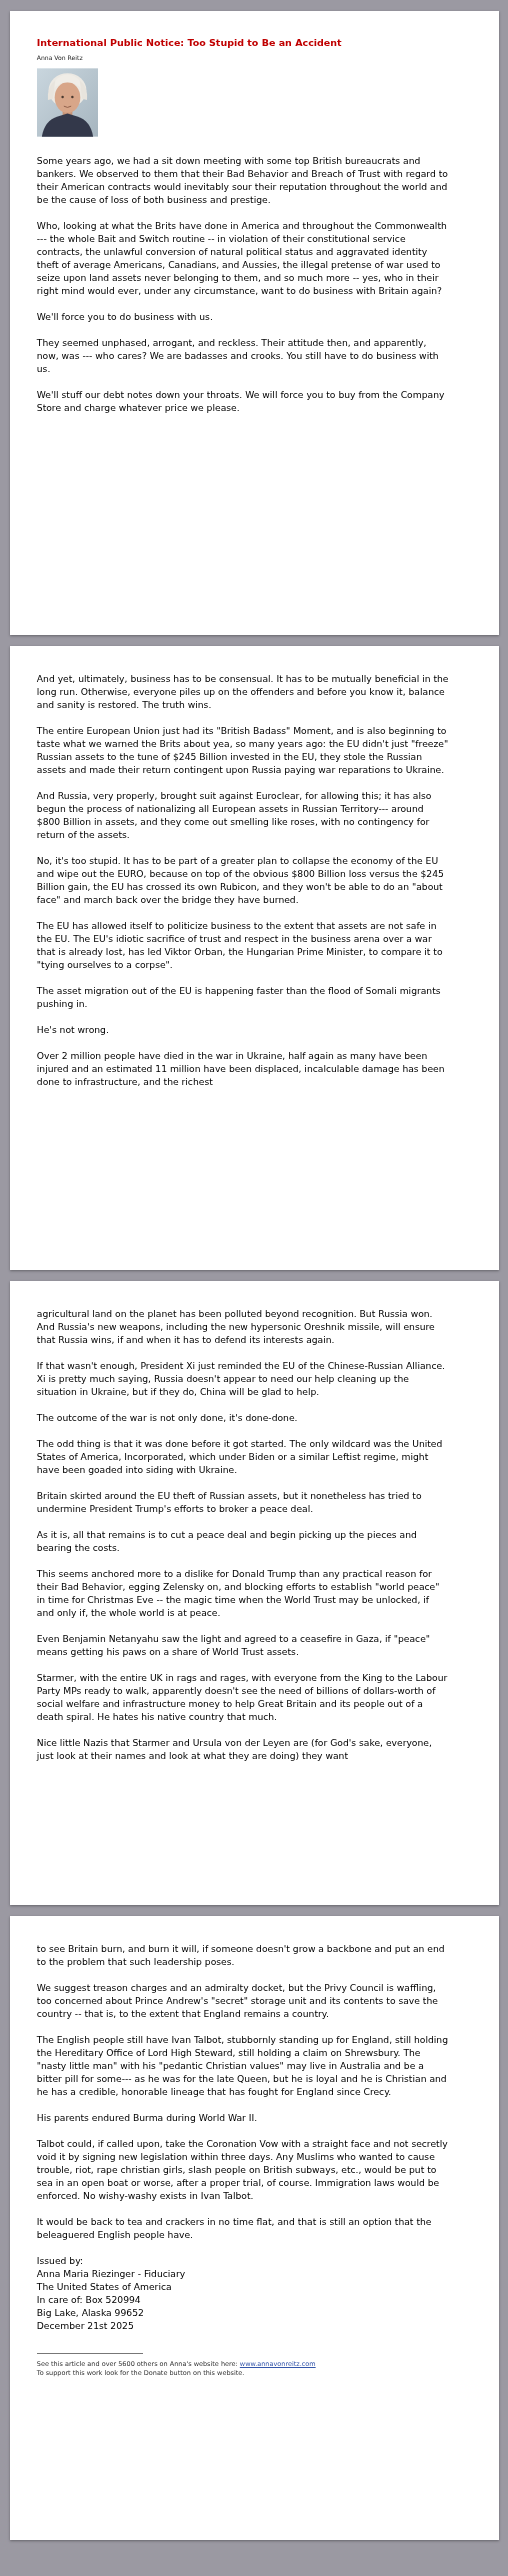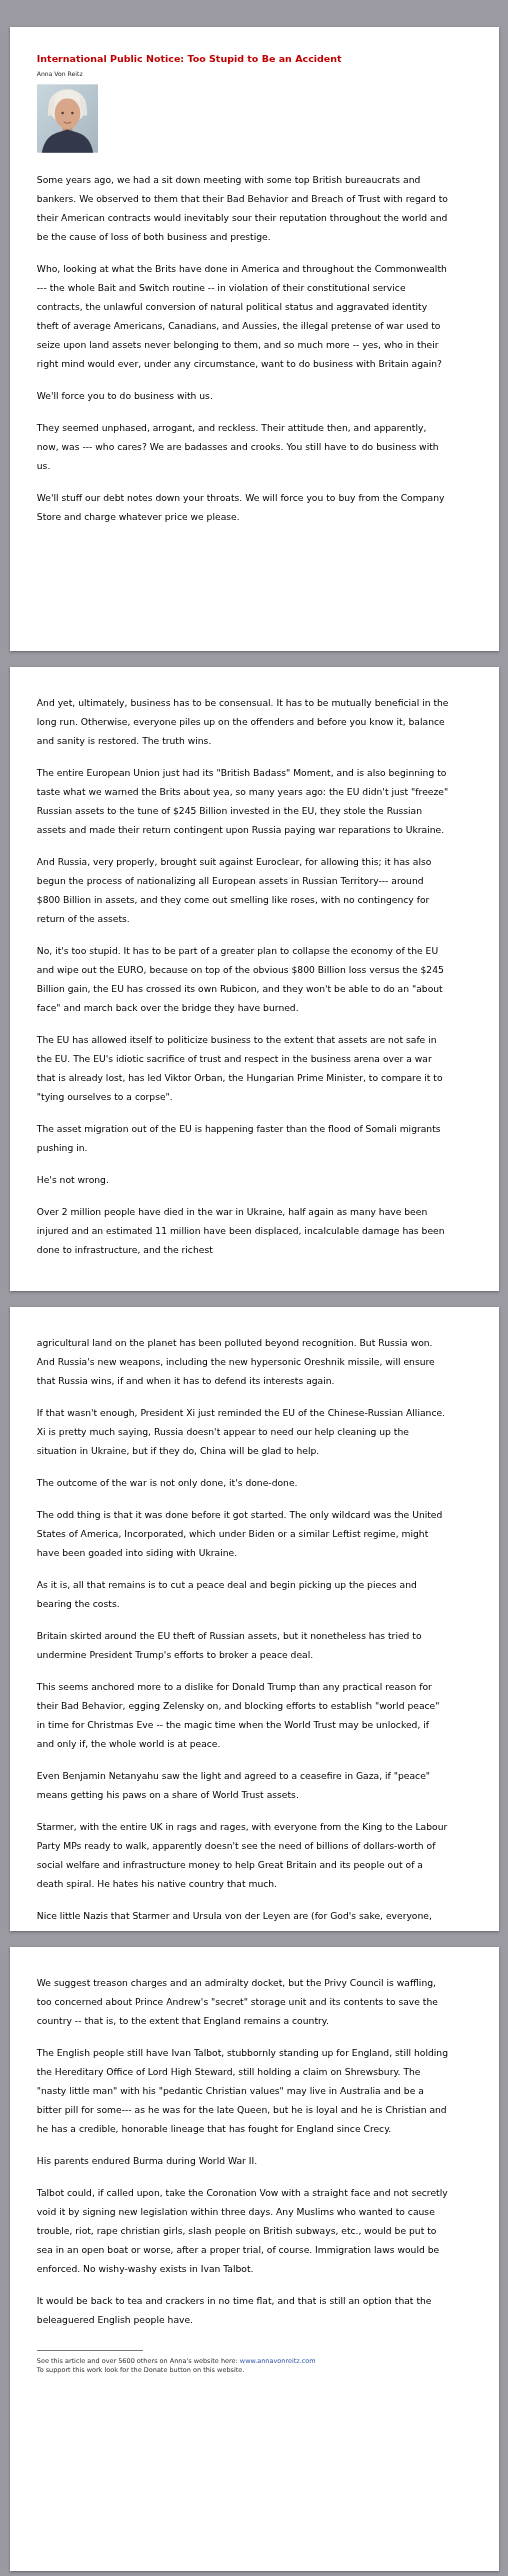--- a/index.html
+++ b/index.html
@@ -13,21 +13,21 @@
     box-sizing: border-box;
     padding: 11px 9.8px 17px 9.8px;
     background: #9b99a2;
   }
   .page {
     background: #ffffff;
     width: 489px;
     height: 624px;
     box-sizing: border-box;
     padding: 26px 50px 24.6px 27px;
-    margin: 16px 0 11px 0;
+    margin: 0 0 11px 0;
     box-shadow: 0 0.6px 2.5px rgba(0,0,0,0.35);
     overflow: hidden;
   }
   .page:last-child { margin-bottom: 0; }
   .title {
     color: #c00000;
     font-size: 9.5px;
     font-weight: bold;
     line-height: 1.3;
     margin: 0 0 4.3px 0;
@@ -38,21 +38,21 @@
     margin: 0 0 7.4px 0;
   }
   .photo {
     width: 61px;
     height: 69px;
     margin: 1.2px 0 17px 0;
     display: block;
   }
   .para {
     font-size: 9.2px;
-    line-height: 19px;
+    line-height: 13px;
     color: #000000;
     margin: 0 0 13px 0;
   }
   .issued {
     font-size: 9.2px;
     line-height: 13px;
     color: #000000;
     margin-top: 13px;
   }
   .issued div { margin: 0; }
@@ -64,20 +64,21 @@
     border-top: 0.6px solid #777777;
     margin: 0 0 6.1px 0;
   }
   .footer-line {
     font-size: 6.5px;
     line-height: 9.2px;
     color: #333333;
   }
   .footer-link {
     color: #3355aa;
+    text-decoration: underline;
     cursor: pointer;
   }
 </style>
 </head>
 <body>
 
 <div class="canvas">
 
   <section class="page">
     <h1 class="title">International Public Notice: Too Stupid to Be an Accident</h1>
@@ -119,35 +120,44 @@
     <p class="para">The asset migration out of the EU is happening faster than the flood of Somali migrants pushing in.</p>
     <p class="para">He's not wrong.</p>
     <p class="para">Over 2 million people have died in the war in Ukraine, half again as many have been injured and an estimated 11 million have been displaced, incalculable damage has been done to infrastructure, and the richest</p>
   </section>
 
   <section class="page">
     <p class="para">agricultural land on the planet has been polluted beyond recognition.  But Russia won.  And Russia's new weapons, including the new hypersonic Oreshnik missile, will ensure that Russia wins, if and when it has to defend its interests again.</p>
     <p class="para">If that wasn't enough, President Xi just reminded the EU of the Chinese-Russian Alliance.  Xi is pretty much saying, Russia doesn't appear to need our help cleaning up the situation in Ukraine, but if they do, China will be glad to help.</p>
     <p class="para">The outcome of the war is not only done, it's done-done.</p>
     <p class="para">The odd thing is that it was done before it got started.  The only wildcard was the United States of America, Incorporated, which under Biden or a similar Leftist regime, might have been goaded into siding with Ukraine.</p>
+    <p class="para">Britain skirted around the EU theft of Russian assets, but it nonetheless has tried to undermine President Trump's efforts to broker a peace deal.</p>
     <p class="para">As it is, all that remains is to cut a peace deal and begin picking up the pieces and bearing the costs.</p>
-    <p class="para">Britain skirted around the EU theft of Russian assets, but it nonetheless has tried to undermine President Trump's efforts to broker a peace deal.</p>
     <p class="para">This seems anchored more to a dislike for Donald Trump than any practical reason for their Bad Behavior, egging Zelensky on, and blocking efforts to establish "world peace" in time for Christmas Eve -- the magic time when the World Trust may be unlocked, if and only if, the whole world is at peace.</p>
     <p class="para">Even Benjamin Netanyahu saw the light and agreed to a ceasefire in Gaza, if "peace" means getting his paws on a share of World Trust assets.</p>
     <p class="para">Starmer, with the entire UK in rags and rages, with everyone from the King to the Labour Party MPs ready to walk, apparently doesn't see the need of billions of dollars-worth of social welfare and infrastructure money to help Great Britain and its people out of a death spiral.  He hates his native country that much.</p>
     <p class="para">Nice little Nazis that Starmer and Ursula von der Leyen are (for God's sake, everyone, just look at their names and look at what they are doing) they want</p>
   </section>
 
   <section class="page">
+    <p class="para">to see Britain burn, and burn it will, if someone doesn't grow a backbone and put an end to the problem that such leadership poses.</p>
     <p class="para">We suggest treason charges and an admiralty docket, but the Privy Council is waffling, too concerned about Prince Andrew's "secret" storage unit and its contents to save the country -- that is, to the extent that England remains a country.</p>
     <p class="para">The English people still have Ivan Talbot, stubbornly standing up for England, still holding the Hereditary Office of Lord High Steward, still holding a claim on Shrewsbury.  The "nasty little man" with his "pedantic Christian values" may live in Australia and be a bitter pill for some--- as he was for the late Queen, but he is loyal and he is Christian and he has a credible, honorable lineage that has fought for England since Crecy.</p>
     <p class="para">His parents endured Burma during World War II.</p>
     <p class="para">Talbot could, if called upon, take the Coronation Vow with a straight face and not secretly void it by signing new legislation within three days.  Any Muslims who wanted to cause trouble, riot, rape christian girls, slash people on British subways, etc., would be put to sea in an open boat or worse, after a proper trial, of course.  Immigration laws would be enforced.  No wishy-washy exists in Ivan Talbot.</p>
     <p class="para">It would be back to tea and crackers in no time flat, and that is still an option that the beleaguered English people have.</p>
 
+    <div class="issued">
+      <div>Issued by:</div>
+      <div>Anna Maria Riezinger - Fiduciary</div>
+      <div>The United States of America</div>
+      <div>In care of: Box 520994</div>
+      <div>Big Lake, Alaska 99652</div>
+      <div>December 21st 2025</div>
+    </div>
 
     <div class="footer">
       <div class="divider"></div>
       <div class="footer-line">
         <span>See this article and over 5600 others on Anna's website here: </span><a class="footer-link">www.annavonreitz.com</a>
       </div>
       <div class="footer-line">To support this work look for the Donate button on this website.</div>
     </div>
   </section>
 

